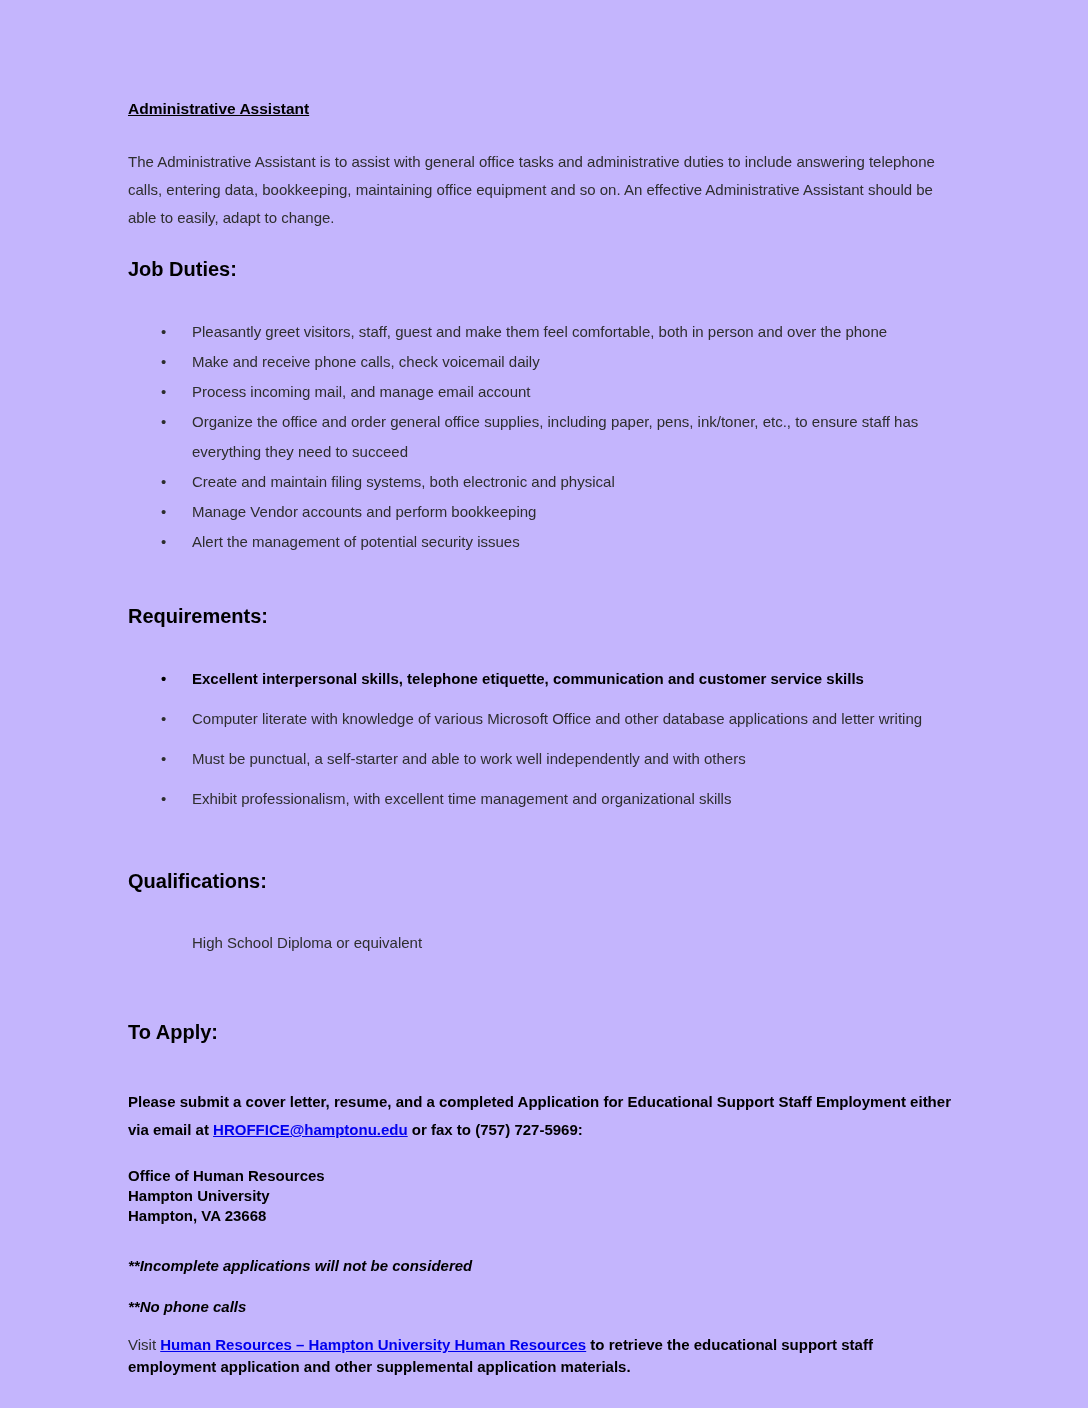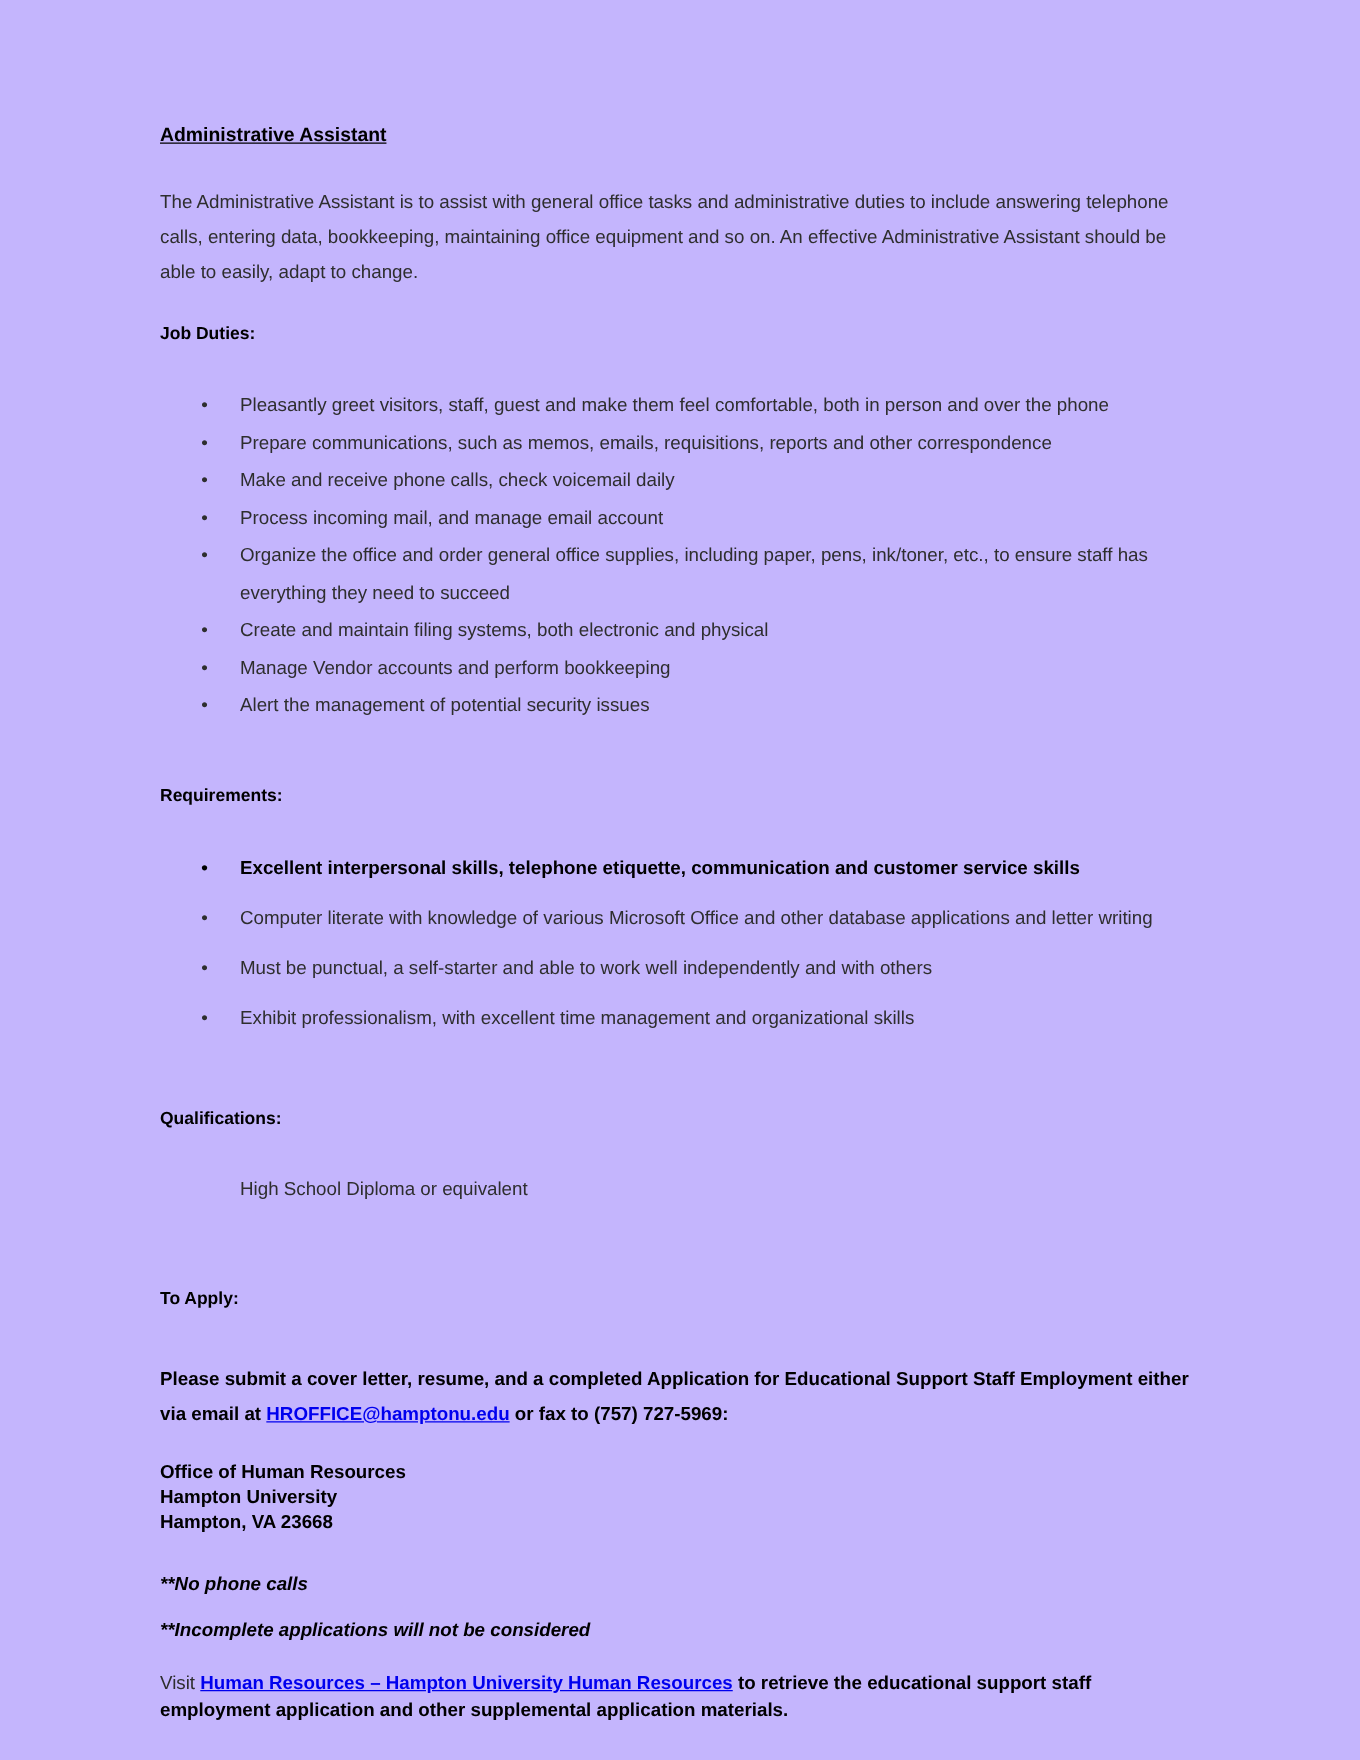--- a/index.html
+++ b/index.html
@@ -26,21 +26,21 @@
     font-size: 15.5px;
     margin: 0 0 30px 0;
   }
   .intro {
     line-height: 28px;
     margin: 0 0 26px 0;
   }
   .section-heading {
     font-weight: bold;
     color: #000000;
-    font-size: 14px;
+    font-size: 20px;
     margin: 0 0 0 0;
   }
   .bullets {
     margin: 0;
     padding: 0;
   }
   .bullets.duties {
     margin-top: 36px;
     margin-bottom: 48px;
   }
@@ -131,21 +131,20 @@
 <div class="page">
 
   <p class="doc-title">Administrative Assistant</p>
 
   <p class="intro">The Administrative Assistant is to assist with general office tasks and administrative duties to include answering telephone calls, entering data, bookkeeping, maintaining office equipment and so on. An effective Administrative Assistant should be able to easily, adapt to change.</p>
 
   <p class="section-heading">Job Duties:</p>
 
   <div class="bullets duties">
     <div class="bullet"><span class="marker"></span><span>Pleasantly greet visitors, staff, guest and make them feel comfortable, both in person and over the phone</span></div>
-    <div class="bullet"><span class="marker"></span><span>Prepare communications, such as memos, emails, requisitions, reports and other correspondence</span></div>
     <div class="bullet"><span class="marker"></span><span>Make and receive phone calls, check voicemail daily</span></div>
     <div class="bullet"><span class="marker"></span><span>Process incoming mail, and manage email account</span></div>
     <div class="bullet"><span class="marker"></span><span>Organize the office and order general office supplies, including paper, pens, ink/toner, etc., to ensure staff has everything they need to succeed</span></div>
     <div class="bullet"><span class="marker"></span><span>Create and maintain filing systems, both electronic and physical</span></div>
     <div class="bullet"><span class="marker"></span><span>Manage Vendor accounts and perform bookkeeping</span></div>
     <div class="bullet"><span class="marker"></span><span>Alert the management of potential security issues</span></div>
   </div>
 
   <p class="section-heading">Requirements:</p>
 
@@ -163,20 +162,20 @@
   <p class="section-heading apply-heading">To Apply:</p>
 
   <p class="apply-para"><span>Please submit a cover letter, resume, and a completed Application for Educational Support Staff Employment either via email at </span><a class="doc-link">HROFFICE@hamptonu.edu</a><span> or fax to (757) 727-5969:</span></p>
 
   <p class="address">
     <span>Office of Human Resources</span><br>
     <span>Hampton University</span><br>
     <span>Hampton, VA 23668</span>
   </p>
 
+  <p class="note second">**Incomplete applications will not be considered</p>
+
   <p class="note">**No phone calls</p>
-
-  <p class="note second">**Incomplete applications will not be considered</p>
 
 
   <p class="forms-para"><span class="plain">Visit </span><a class="doc-link">Human Resources – Hampton University Human Resources</a><span class="bold-tail"> to retrieve the educational support staff employment application and other supplemental application materials.</span></p>
 
 </div>
 
 </body></html>

